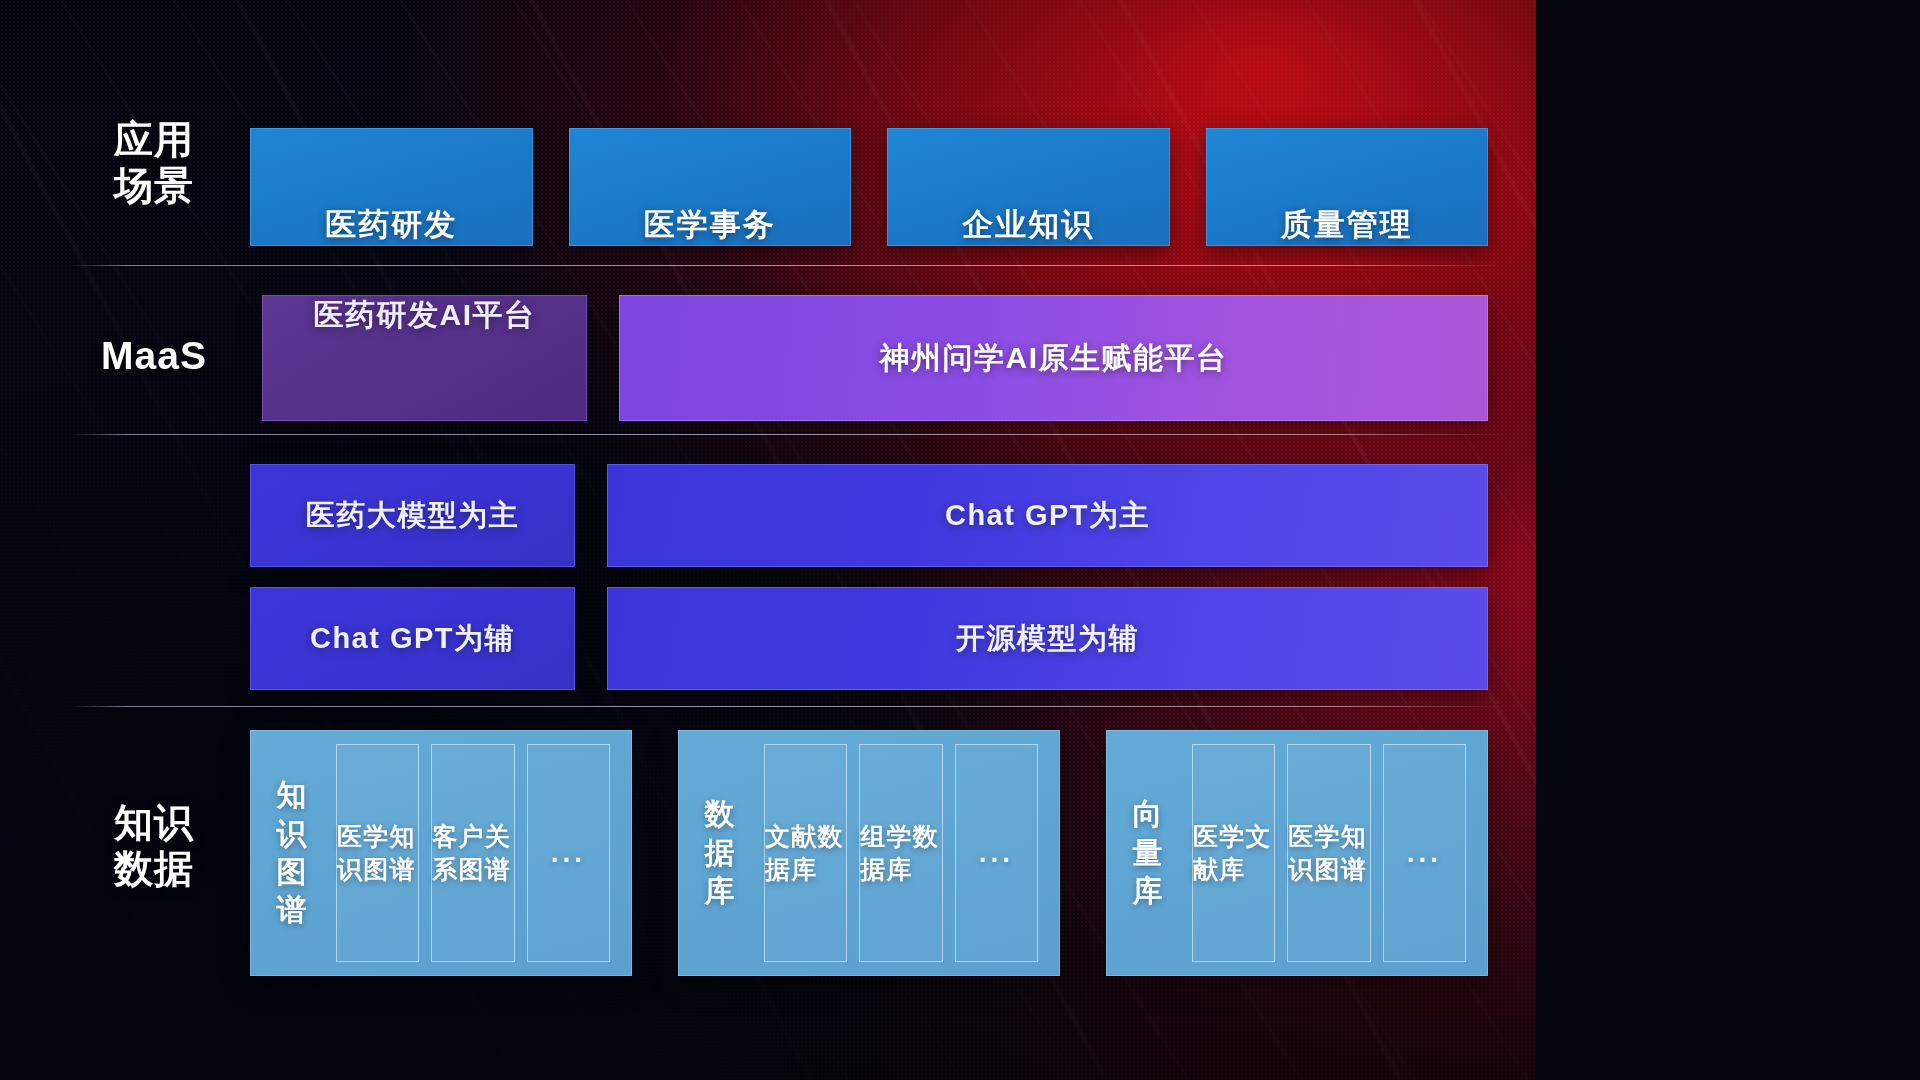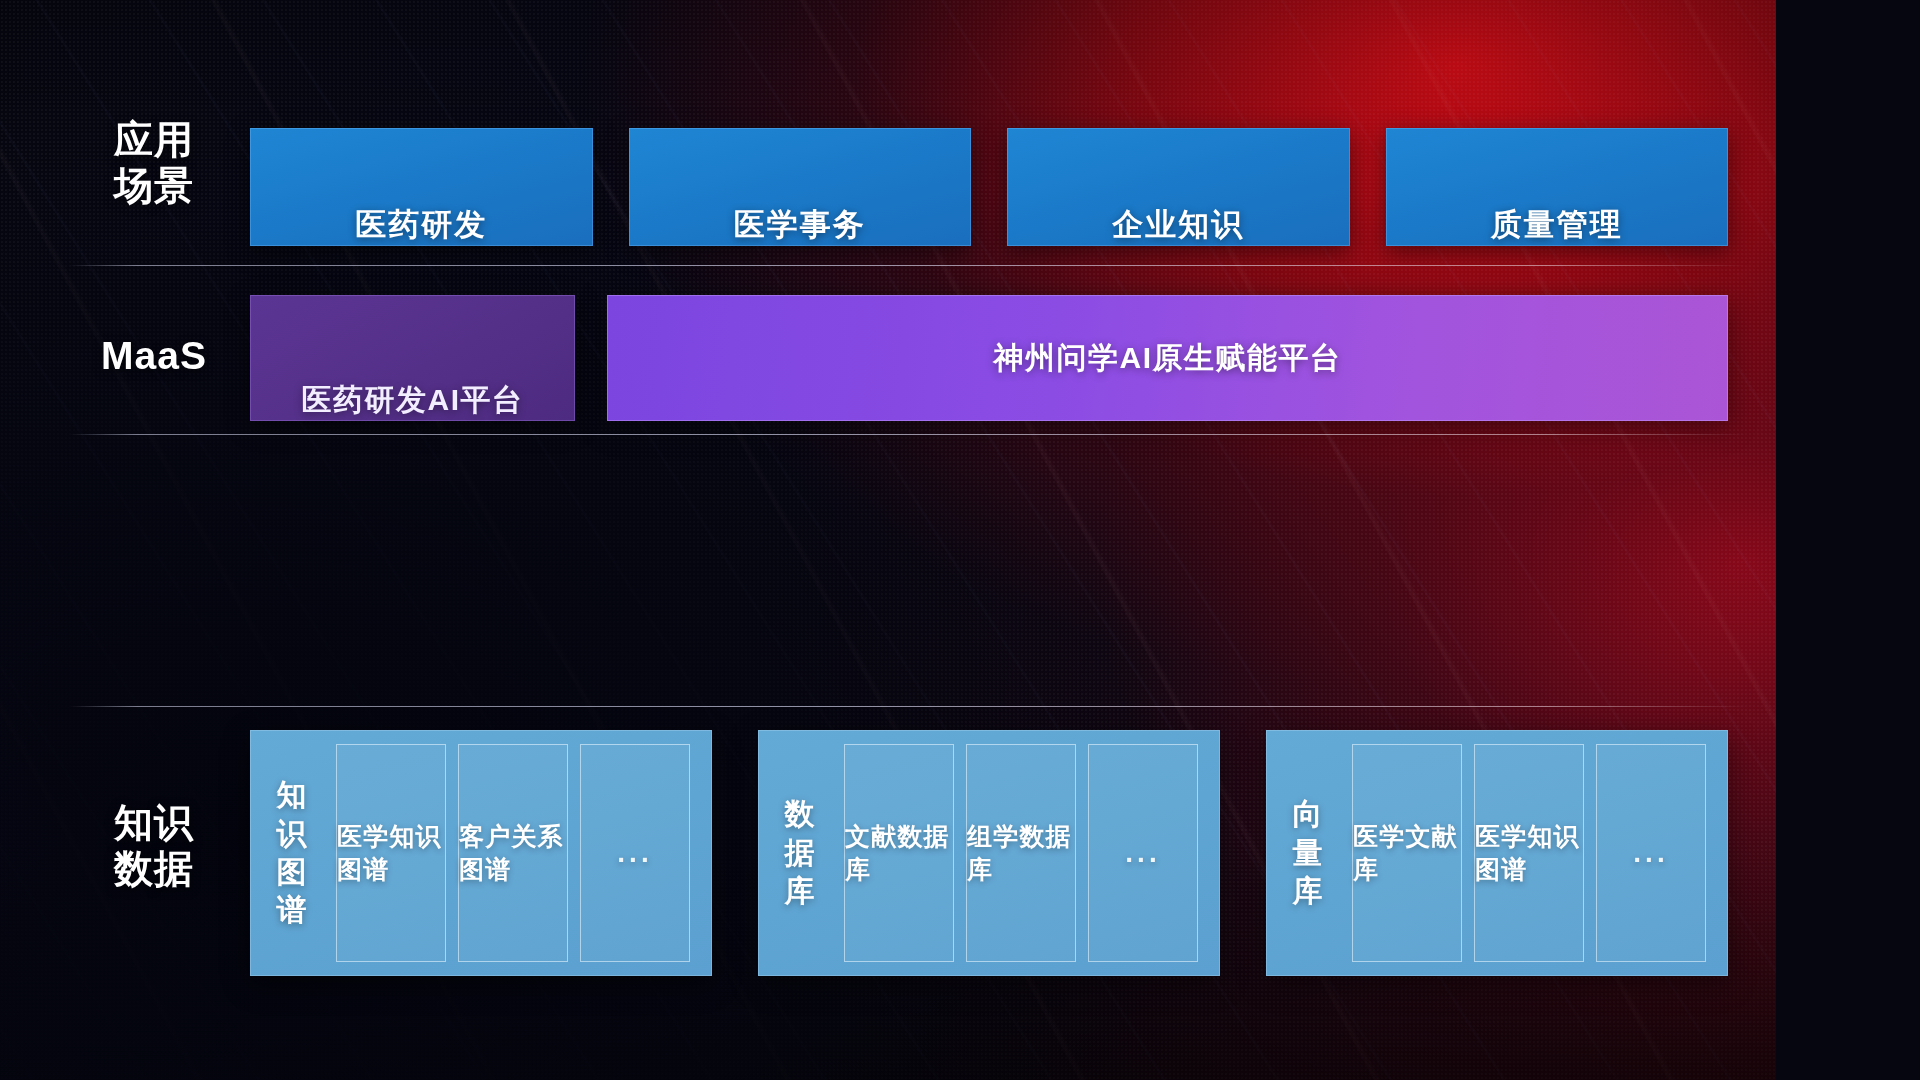--- a/index.html
+++ b/index.html
@@ -8,21 +8,21 @@
     padding: 0;
     background: #05060f;
   }
   body {
     font-family: "Liberation Sans", "DejaVu Sans", sans-serif;
   }
 
   
   #stage {
     position: relative;
-    width: 1776px;
+    width: 1536px;
     height: 1080px;
     overflow: hidden;
     background: #07060f;
   }
 
   
   .bg-base {
     position: absolute;
     inset: 0;
     background:
@@ -148,30 +148,31 @@
     left: 250px;
     right: 48px;
     display: flex;
     gap: 32px;
   }
   .maas-left {
     width: 325px;
     flex: 0 0 325px;
     height: 126px;
     display: flex;
-    align-items: flex-end;
+    align-items: flex-start;
     justify-content: center;
     background: linear-gradient(150deg, #5b3593 0%, #553089 55%, #4d2b80 100%);
     box-shadow: 0 0 0 1px rgba(160,120,225,0.40) inset,
                 0 6px 22px rgba(0,0,0,0.45);
     color: #f3eeff;
     font-size: 30px;
     font-weight: 700;
     letter-spacing: 1.5px;
     text-shadow: 0 2px 8px rgba(0,0,0,0.4);
+    margin-left: 12px;
   }
   .maas-right {
     flex: 1 1 auto;
     height: 126px;
     display: flex;
     align-items: center;
     justify-content: center;
     background: linear-gradient(95deg, #7c45e0 0%, #8b4ce4 40%, #a254de 72%, #ab55d6 100%);
     box-shadow: 0 0 0 1px rgba(200,160,255,0.45) inset,
                 0 6px 26px rgba(0,0,0,0.42);
@@ -326,20 +327,38 @@
         <span>医药研发AI平台</span>
       </div>
       <div class="maas-right">
         <span>神州问学AI原生赋能平台</span>
       </div>
     </div>
 
     <div class="divider" style="top:434px;"></div>
 
 
+    <div class="row" id="row-algo">
+      <div class="algo-line">
+        <div class="algo-left">
+          <span>医药大模型为主</span>
+        </div>
+        <div class="algo-right">
+          <span>Chat GPT为主</span>
+        </div>
+      </div>
+      <div class="algo-line">
+        <div class="algo-left">
+          <span>Chat GPT为辅</span>
+        </div>
+        <div class="algo-right">
+          <span>开源模型为辅</span>
+        </div>
+      </div>
+    </div>
 
     <div class="divider" style="top:706px;"></div>
 
     <div class="row-label" style="top:800px;">知识
 数据</div>
 
     <div class="row" id="row-know">
 
       <div class="know-card">
         <div class="know-title">知

